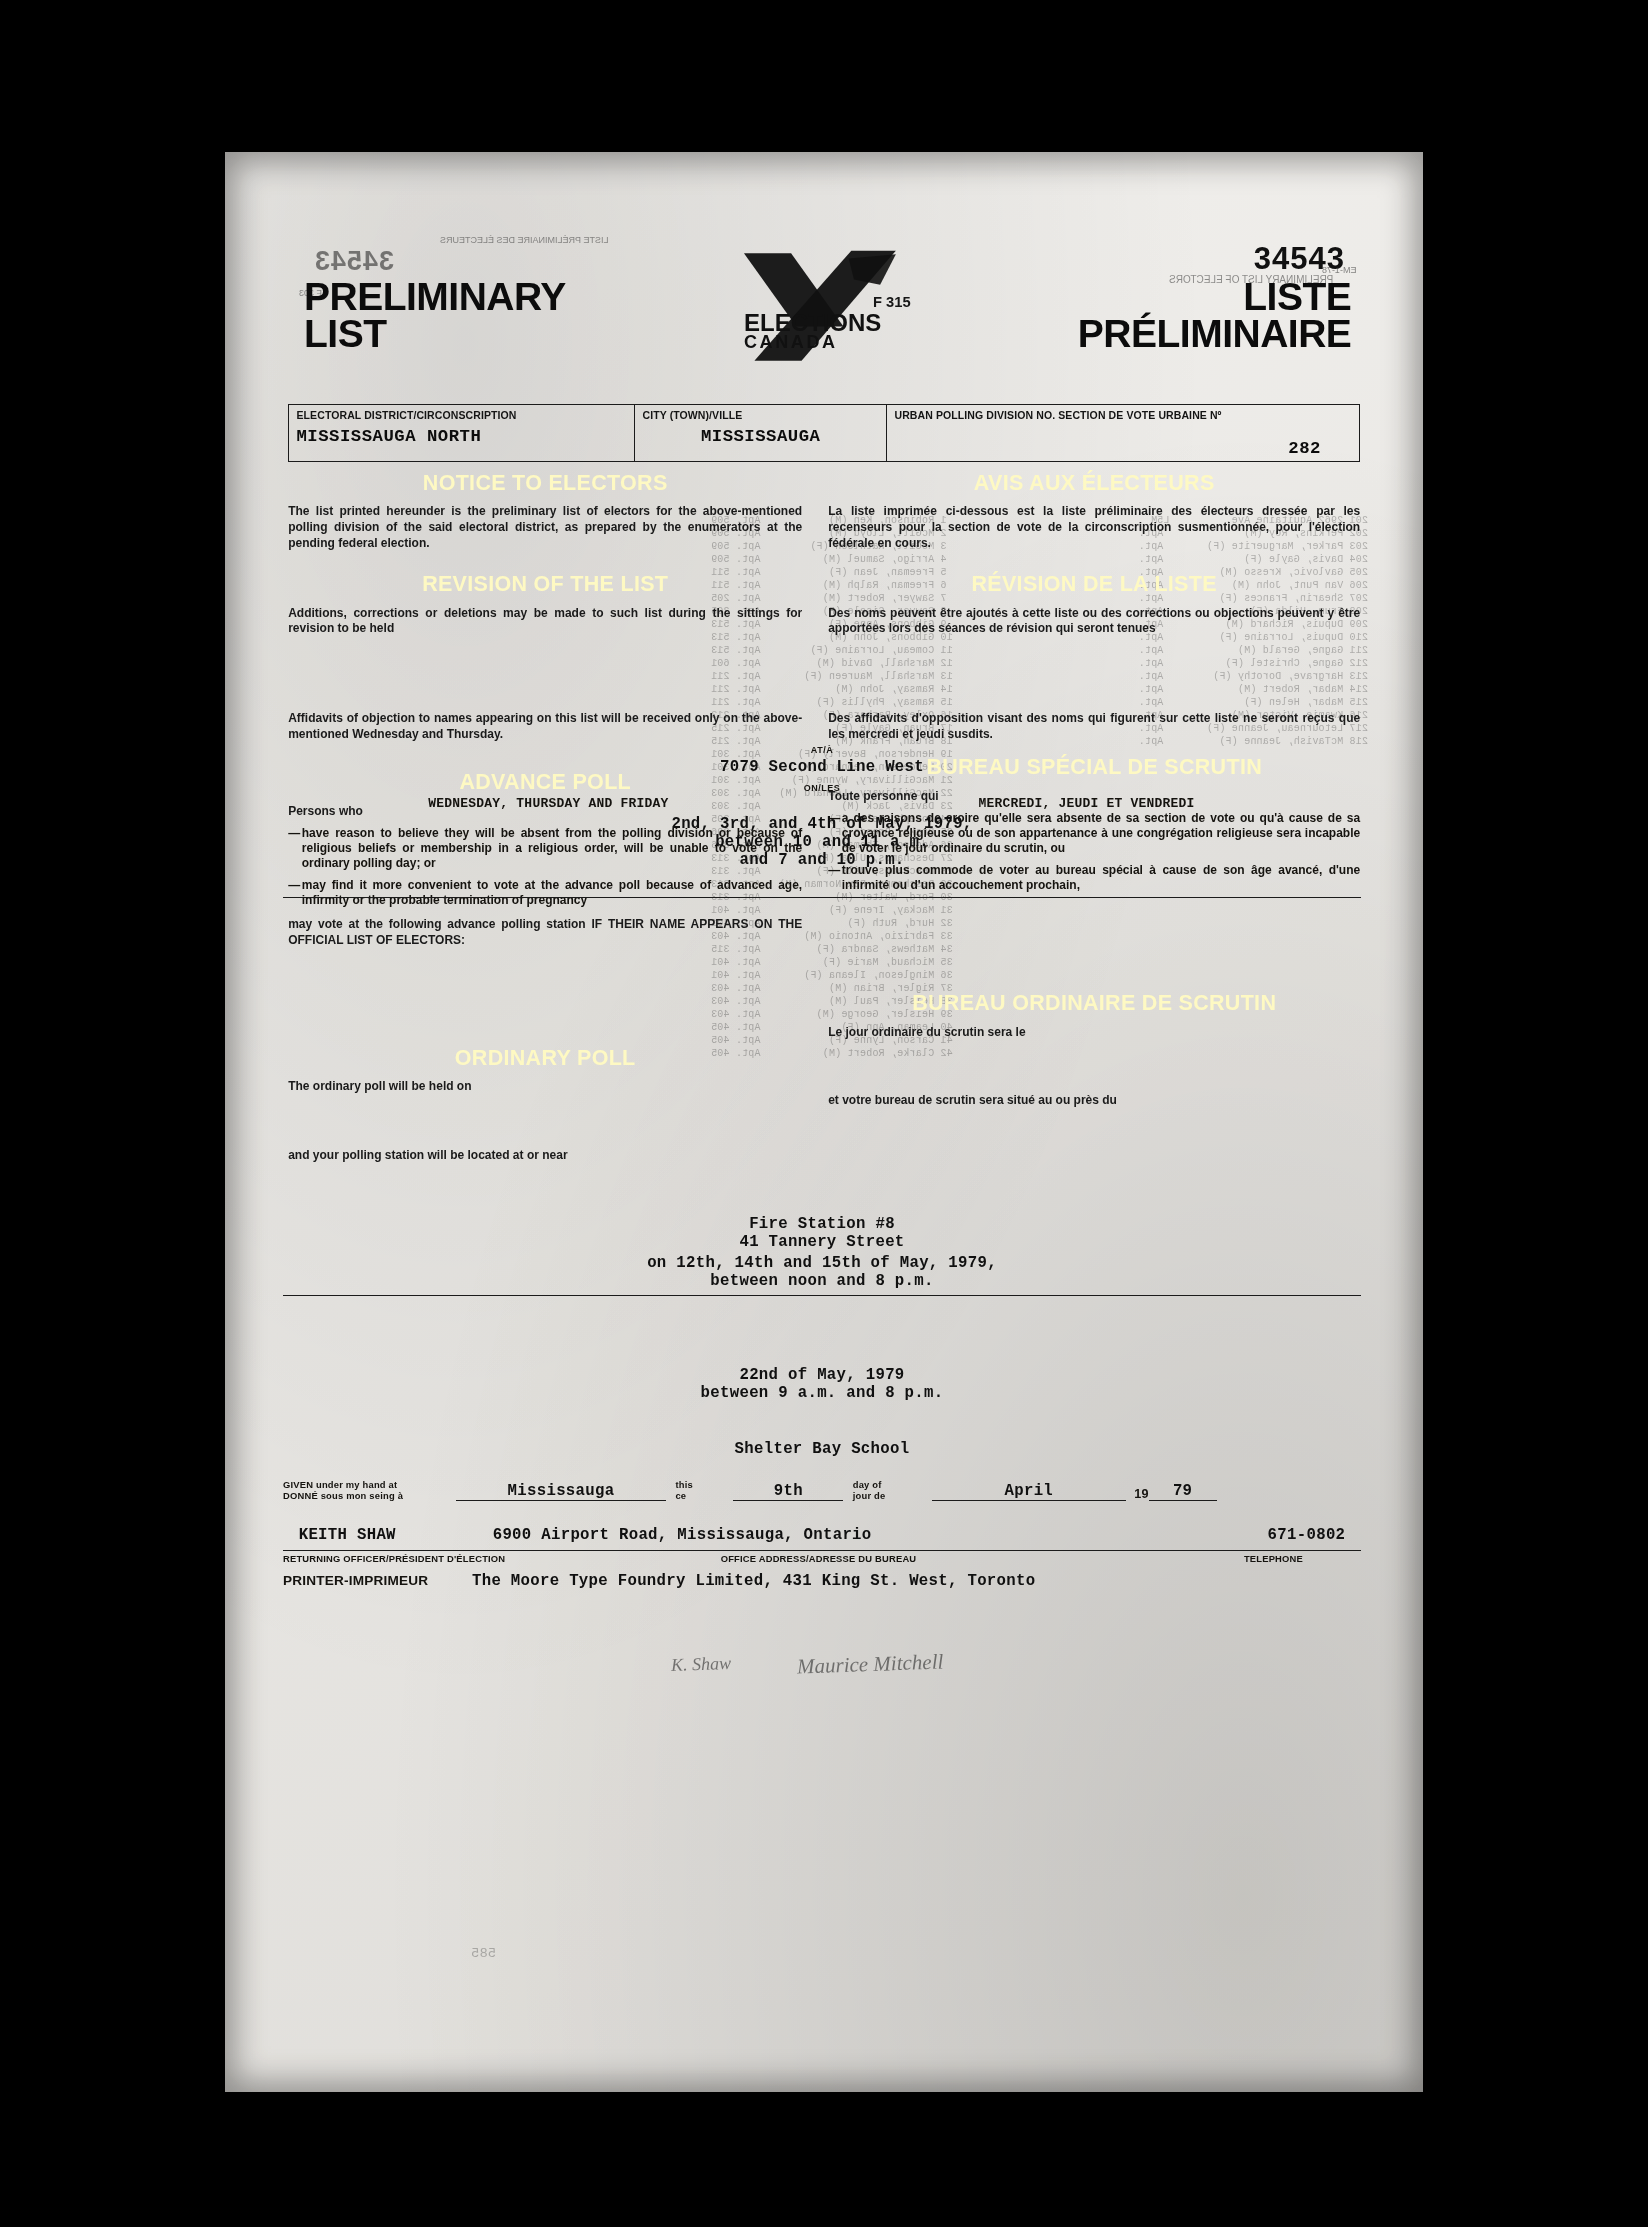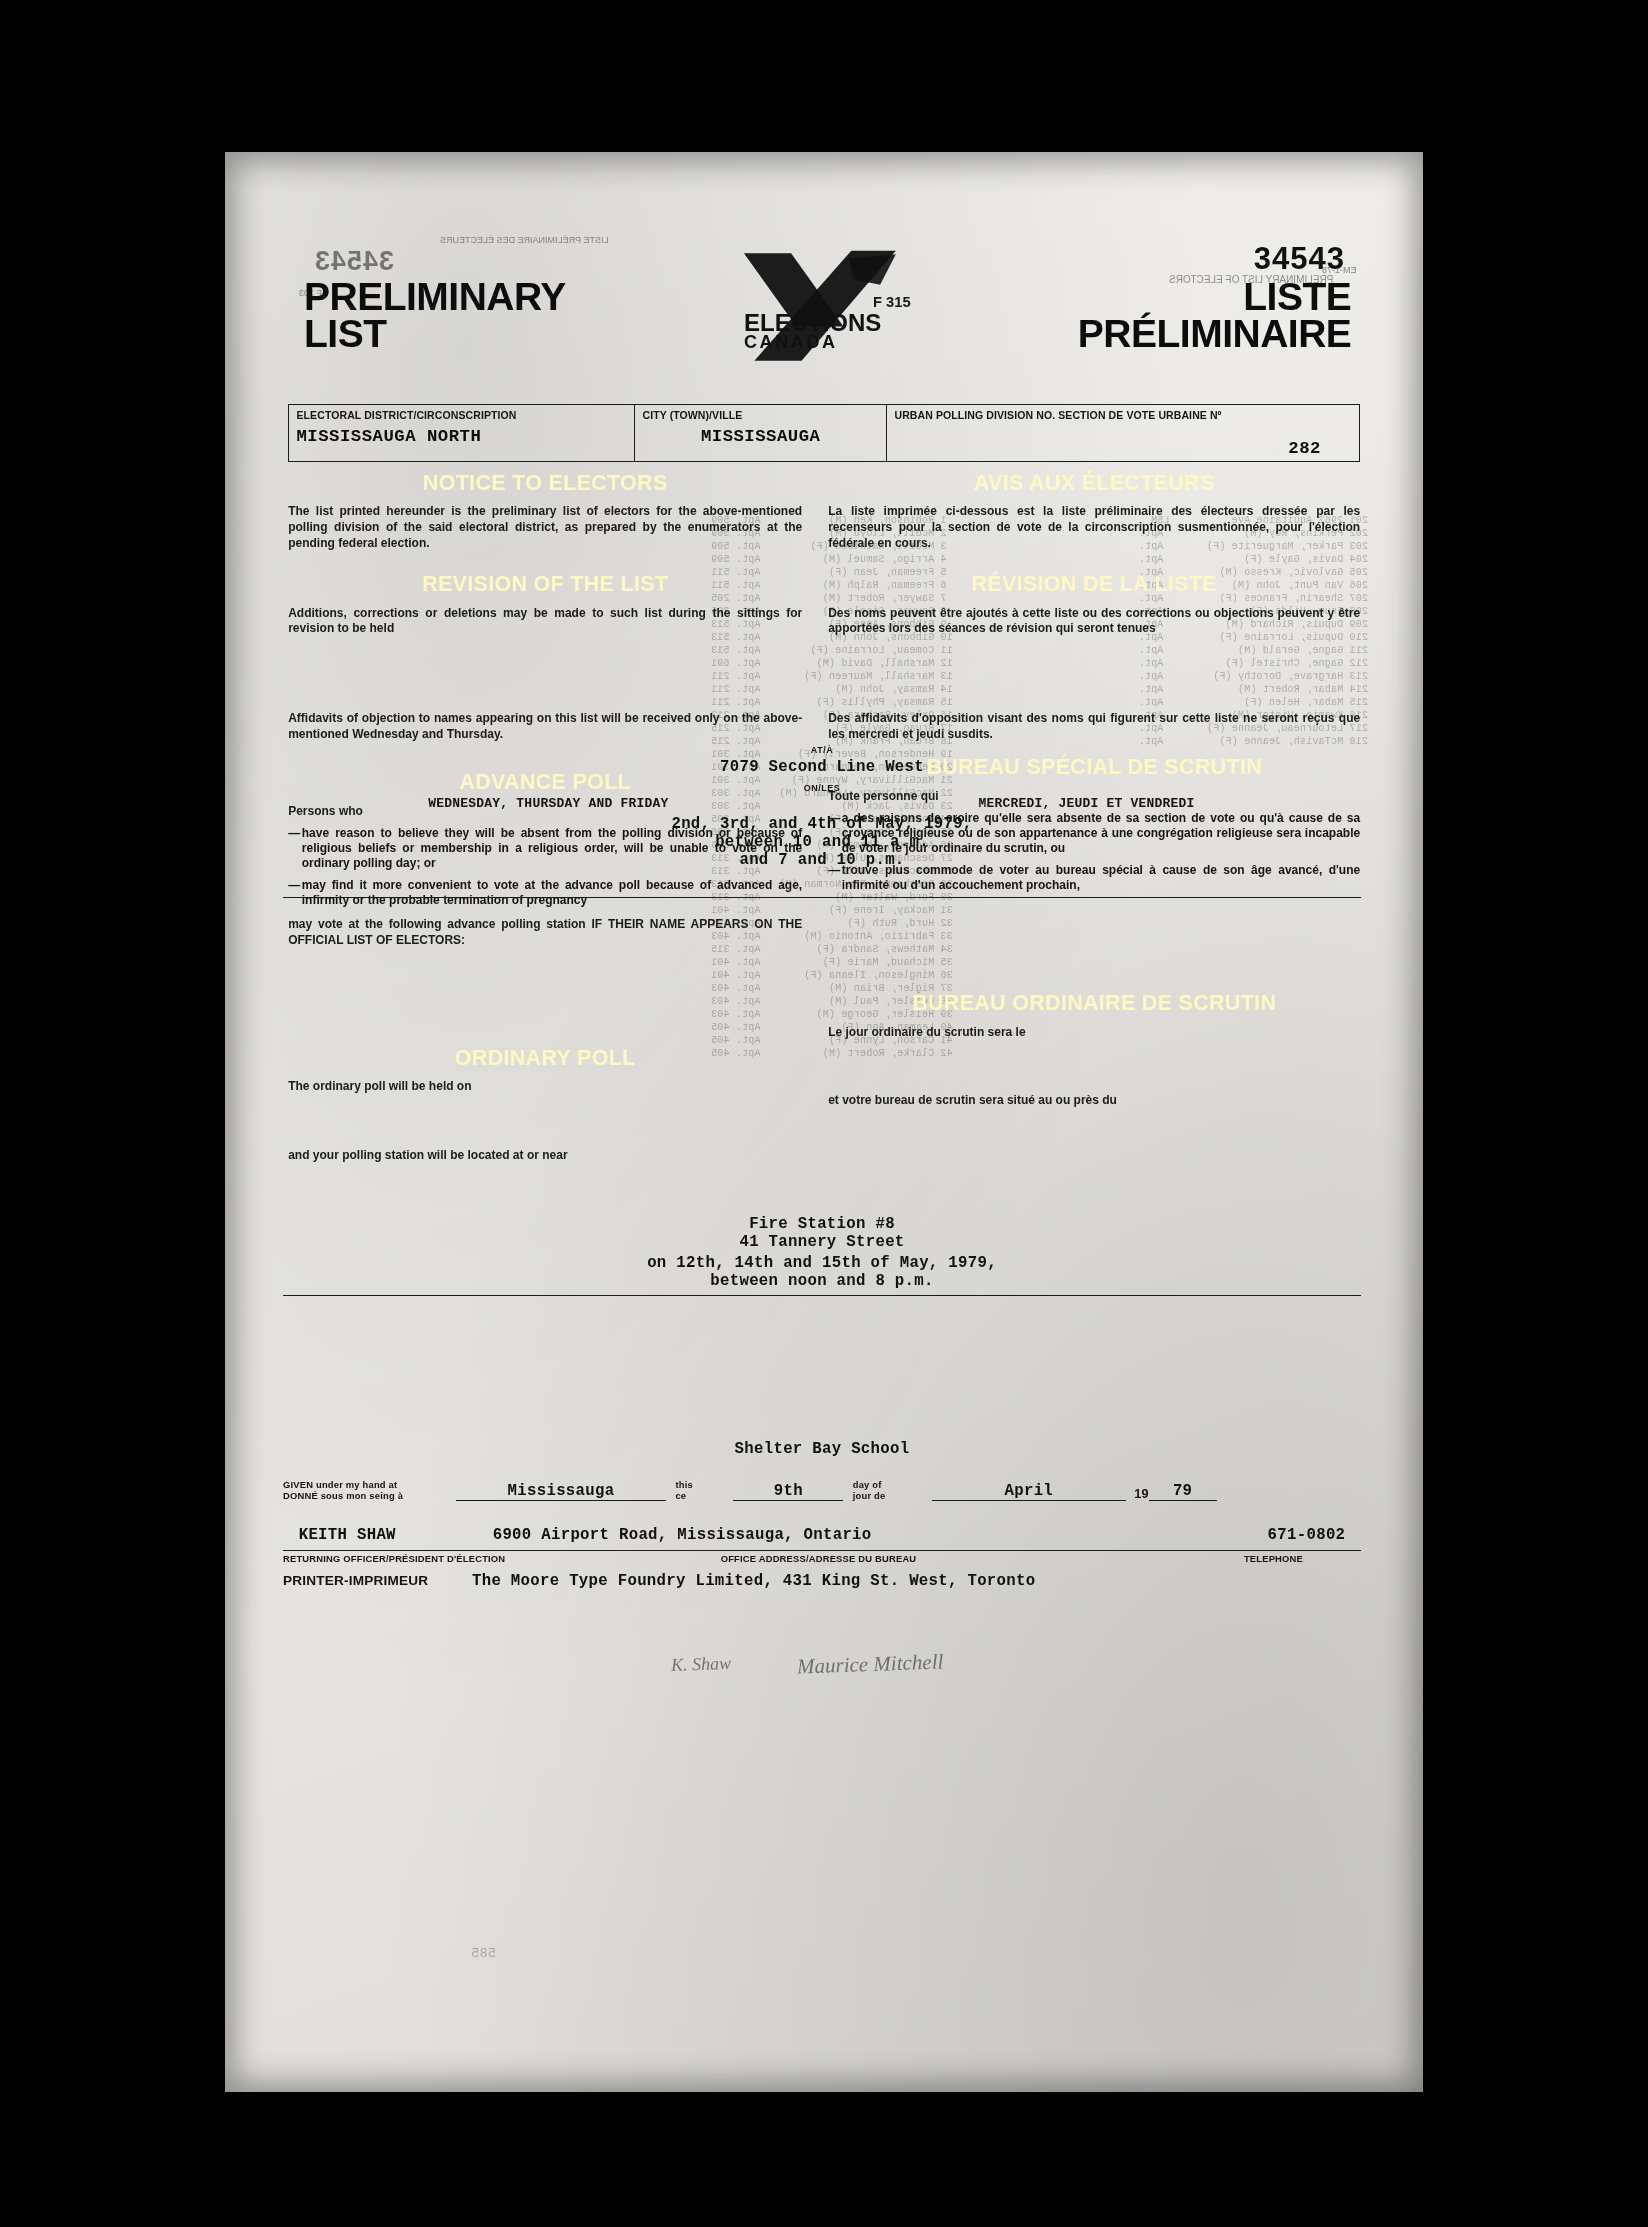--- a/index.html
+++ b/index.html
@@ -471,20 +471,24 @@
       <div class="mono-b center">and 7 and 10 p.m.</div>
     </div>
 
     <div style="position:absolute; left:0; top:1000px; width:1078px;">
       <div class="mono-b center">Fire Station #8</div>
       <div class="mono-b center">41 Tannery Street</div>
       <div class="mono-b center" style="margin-top:3.1px;">on 12th, 14th and 15th of May, 1979,</div>
       <div class="mono-b center">between noon and 8 p.m.</div>
     </div>
 
+    <div style="position:absolute; left:0; top:1151px; width:1078px;">
+      <div class="mono-b center">22nd of May, 1979</div>
+      <div class="mono-b center">between 9 a.m. and 8 p.m.</div>
+    </div>
     <div style="position:absolute; left:0; top:1225px; width:1078px;">
       <div class="mono-b center">Shelter Bay School</div>
     </div>
 
     <div class="rule" style="left:0; top:682px; width:1078px;"></div>
     <div class="rule" style="left:0; top:1080px; width:1078px;"></div>
 
     <div style="position:absolute; left:0; top:1264px; width:1078px; display:flex; align-items:flex-end;">
       <div style="width:173px;">
         <div class="foot-lbl">GIVEN under my hand at</div>

